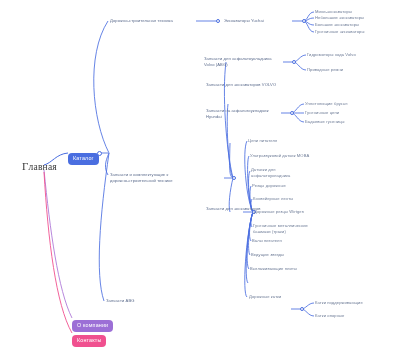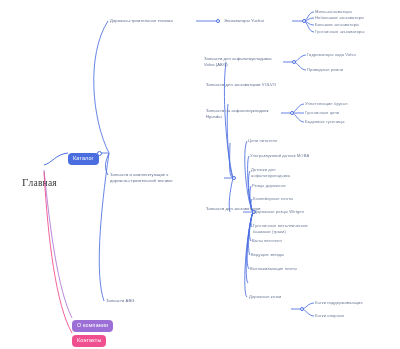--- a/index.html
+++ b/index.html
@@ -106,21 +106,21 @@
       <path d="M253 212 C 248 225, 245 266, 249 269"></path>
       <path d="M253 212 C 247 230, 244 280, 248 283"></path>
       <path d="M253 212 C 246 233, 242 294, 247 297"></path>
 
       <path d="M291 309 L 300 309"></path>
       <path d="M301 309 C 306 309, 308 303, 314 303"></path>
       <path d="M301 309 C 306 309, 308 316, 314 316"></path>
     </g>
   </svg>
 
-  <div class="node root-label" style="left:22px;top:176px;"><span class="cap">Г</span>лавная</div>
+  <div class="node root-label" style="left:22px;top:160px;"><span class="cap">Г</span>лавная</div>
 
   <div class="node" style="left:68px;top:146px;">
     <span class="pill pill-blue">Каталог</span>
   </div>
   <div class="dot" style="left:97px;top:150.5px;"></div>
 
   <div class="node" style="left:72px;top:313px;">
     <span class="pill pill-purple">О компании</span>
   </div>
   <div class="node" style="left:72px;top:328px;">

